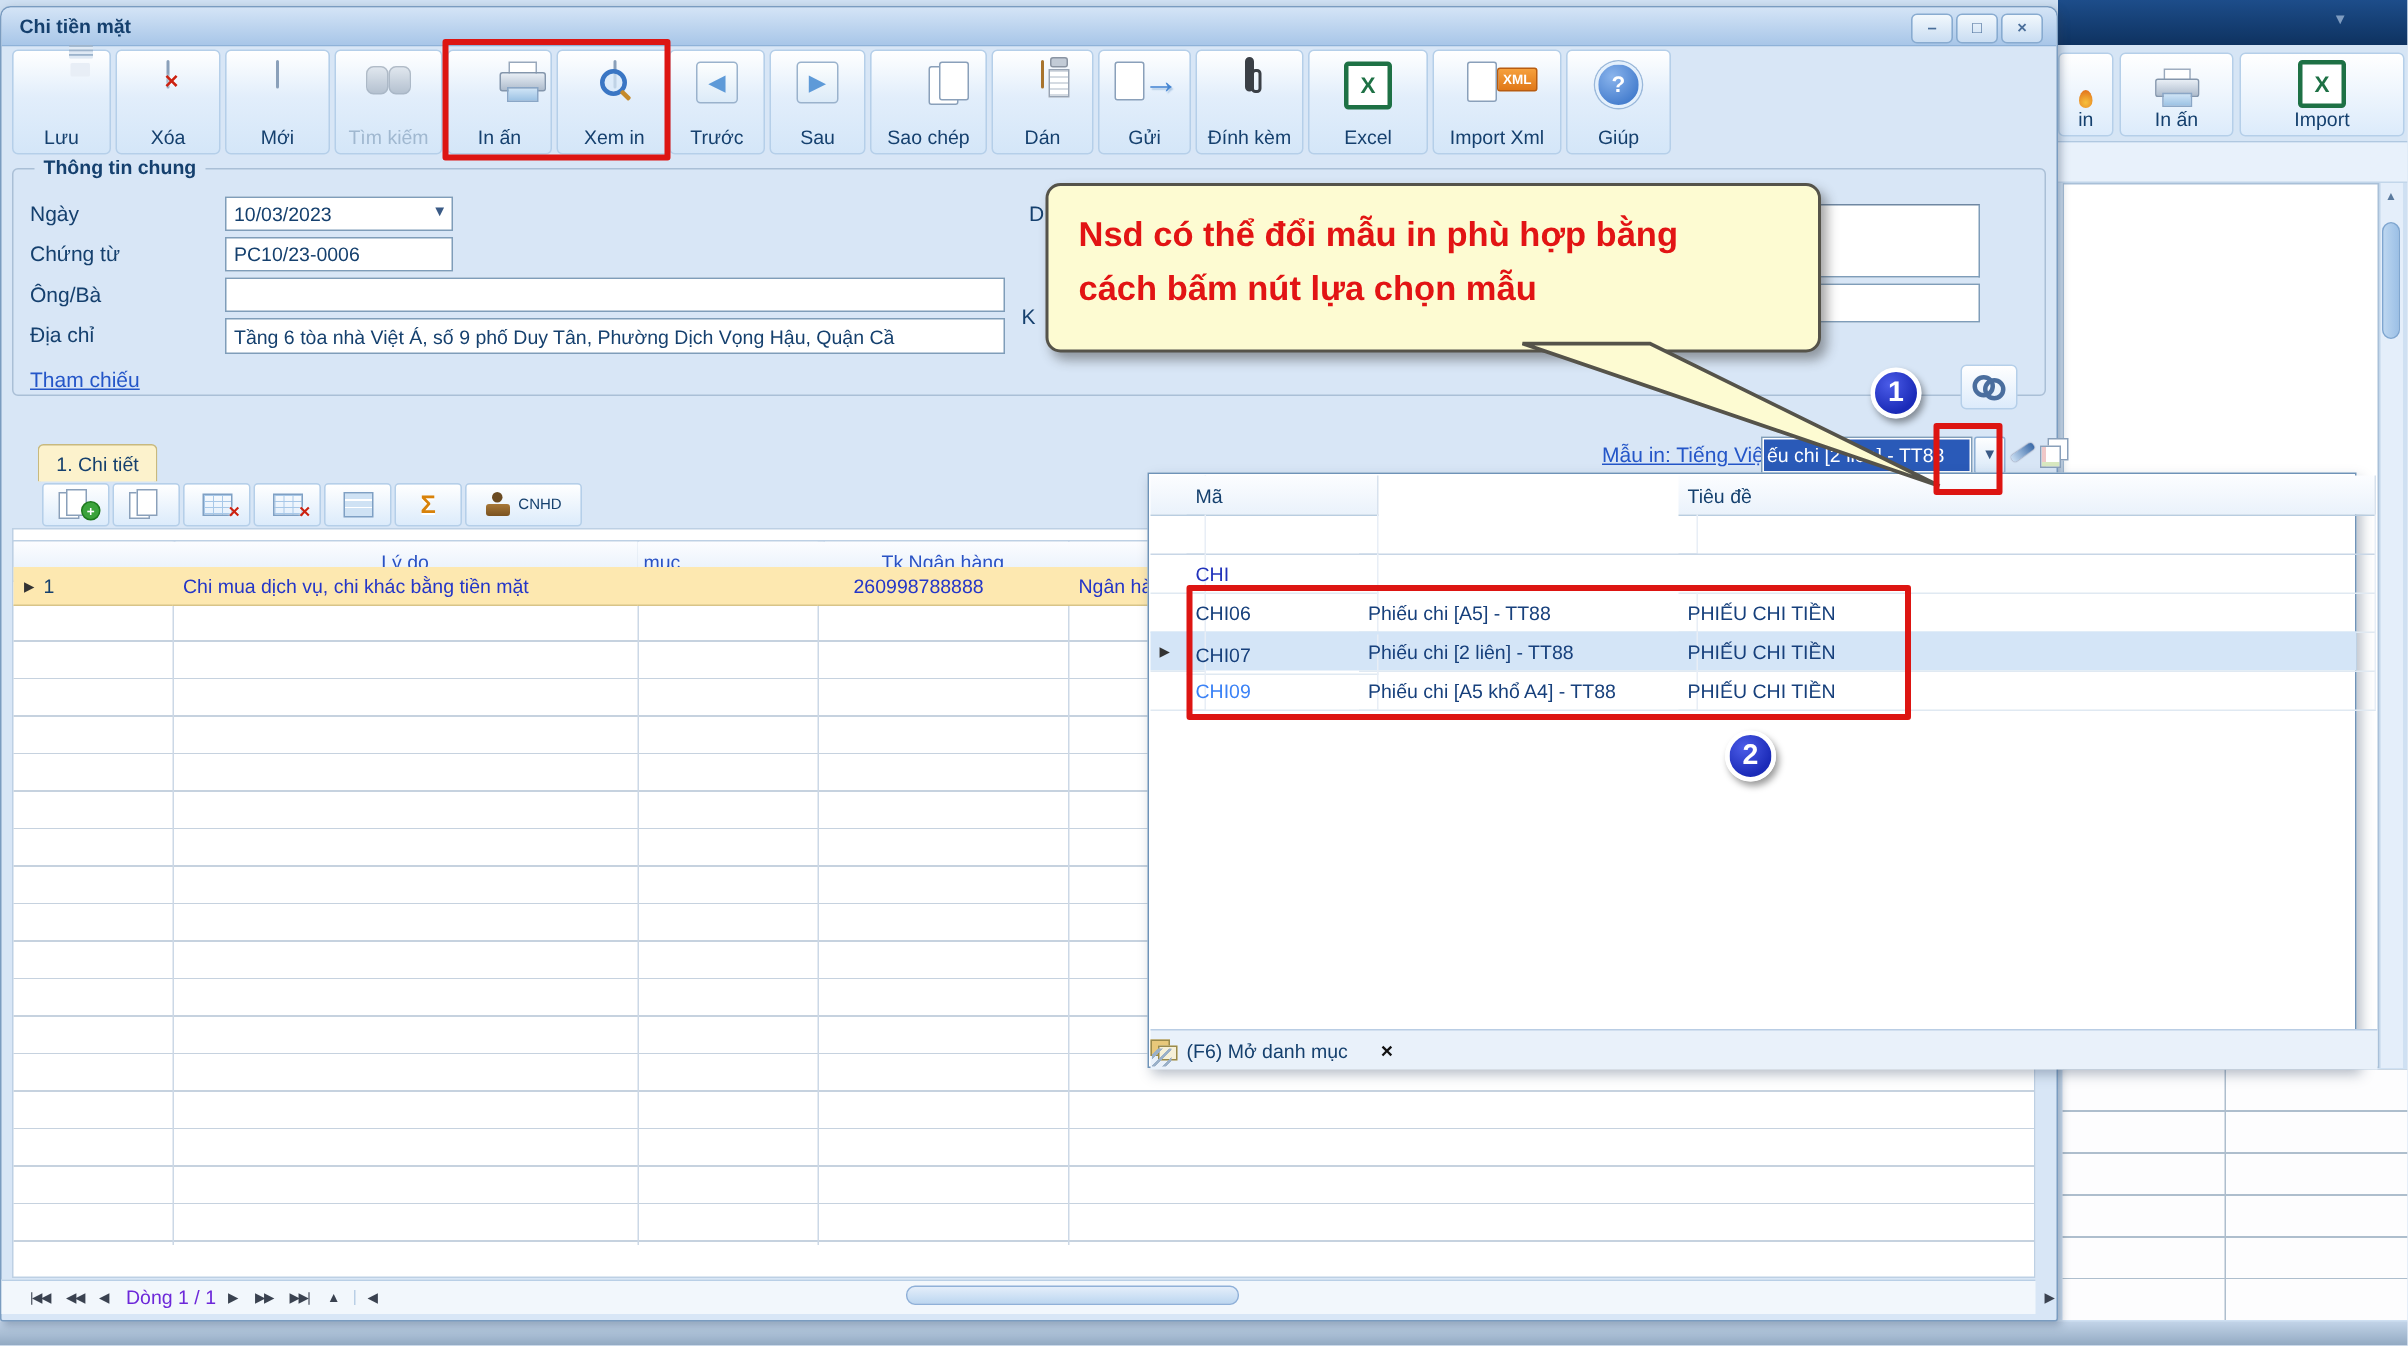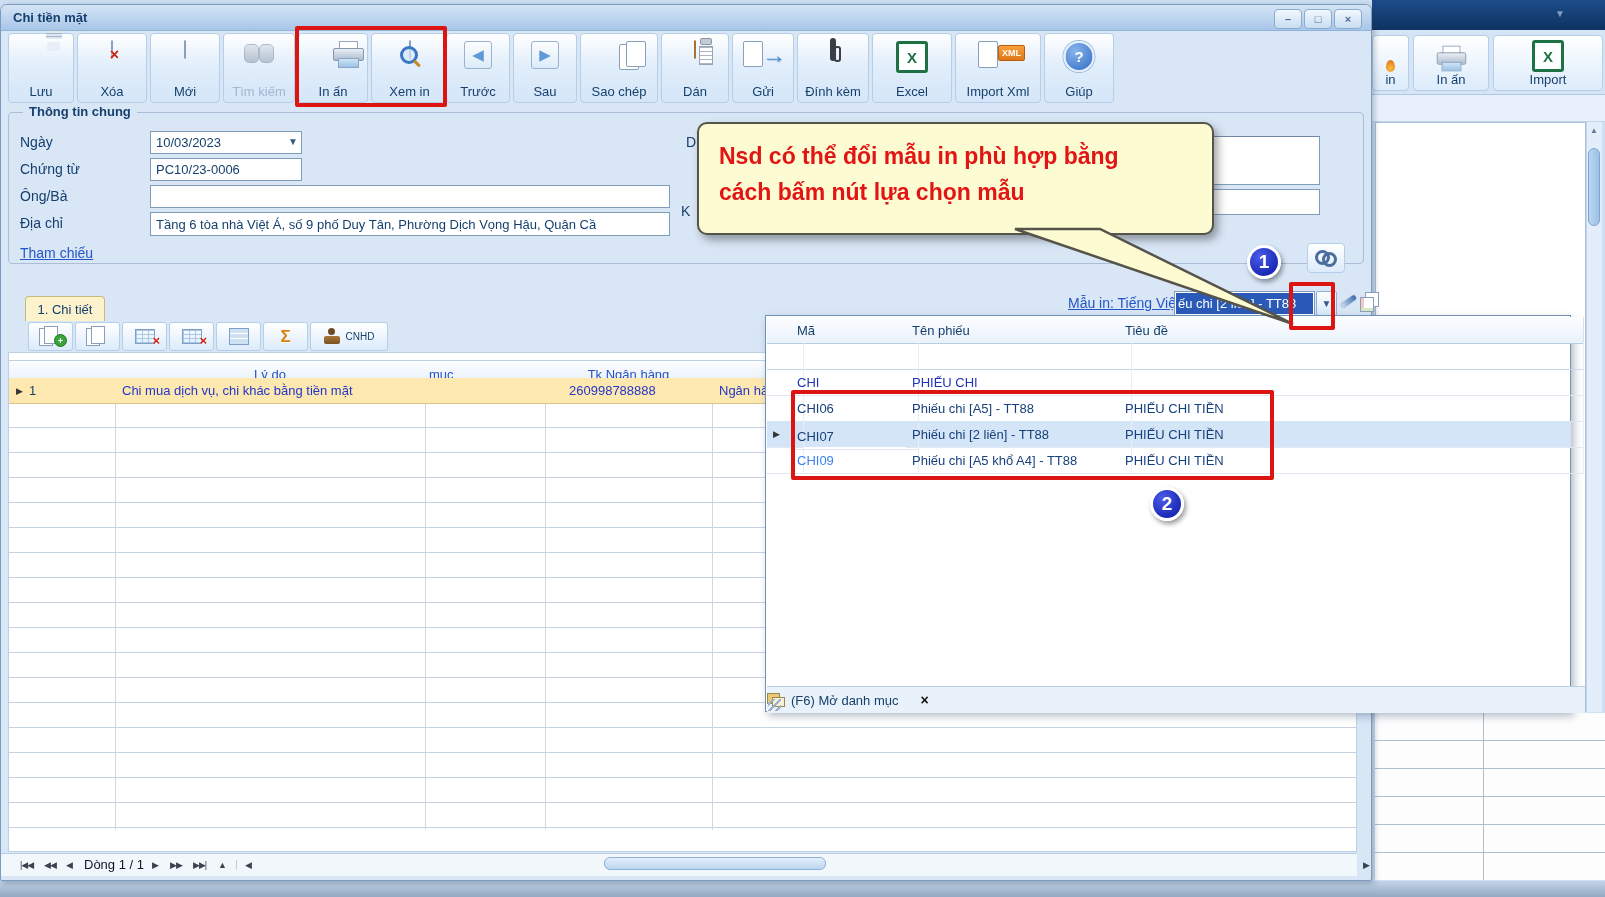--- a/index.html
+++ b/index.html
@@ -359,55 +359,49 @@
     </div>
   <div class="rc" style="left:712px;width:645px">
       <span>Ngân hà</span>
     </div>
 
   
   <div class="abs statusbar"></div>
   <span class="abs nav" style="left:20px;top:860px">|◀◀</span>
   <span class="abs nav" style="left:44px;top:860px">◀◀</span>
   <span class="abs nav" style="left:66px;top:860px">◀</span>
-  <span class="abs" style="left:84px;top:857px;font-size:13px;color:#0f172a">Dòng 1 / 1</span>
+  <span class="abs" style="left:84px;top:857px;font-size:13px;color:#6d28d9">Dòng 1 / 1</span>
   <span class="abs nav" style="left:152px;top:860px">▶</span>
   <span class="abs nav" style="left:170px;top:860px">▶▶</span>
   <span class="abs nav" style="left:193px;top:860px">▶▶|</span>
   <span class="abs nav" style="left:218px;top:860px">▲</span>
   <span class="abs nav" style="left:236px;top:860px;border-left:1px solid #b9cfe6;padding-left:8px">◀</span>
   <div class="abs hthumb"></div>
   <span class="abs nav" style="left:1363px;top:860px">▶</span>
 
   
   <div class="abs popup">
 
     <div class="pph" style="left:1px;top:1px;width:24px"></div>
     <div class="pph" style="left:25px;top:1px;width:115px">
         <span>Mã</span>
       </div>
-    <div class="pph" style="left:140px;top:1px;width:213px">
-        <span>Tên phiếu</span>
-      </div>
     <div class="pph" style="left:353px;top:1px;width:452px">
         <span>Tiêu đề</span>
       </div>
 
     <div class="ppc" style="left:1px;top:27px;width:24px;border-bottom:1px solid #c8d6e6"></div>
     <div class="ppc" style="left:25px;top:27px;width:115px;border-bottom:1px solid #c8d6e6"></div>
     <div class="ppc" style="left:140px;top:27px;width:213px;border-bottom:1px solid #c8d6e6"></div>
     <div class="ppc" style="left:353px;top:27px;width:452px;border-bottom:1px solid #c8d6e6"></div>
 
     <div class="ppc" style="left:1px;top:53px;width:24px"></div>
     <div class="ppc" style="left:25px;top:53px;width:115px">
         <span>CHI</span>
       </div>
-    <div class="ppc" style="left:140px;top:53px;width:213px">
-        <span>PHIẾU CHI</span>
-      </div>
     <div class="ppc" style="left:353px;top:53px;width:452px">
         <span></span>
       </div>
 
     <div class="ppc" style="left:1px;top:79px;width:24px"></div>
     <div class="ppc" style="left:25px;top:79px;width:115px;color:#17407c">
         <span>CHI06</span>
       </div>
     <div class="ppc" style="left:140px;top:79px;width:213px;color:#17407c">
         <span>Phiếu chi [A5] - TT88</span>

